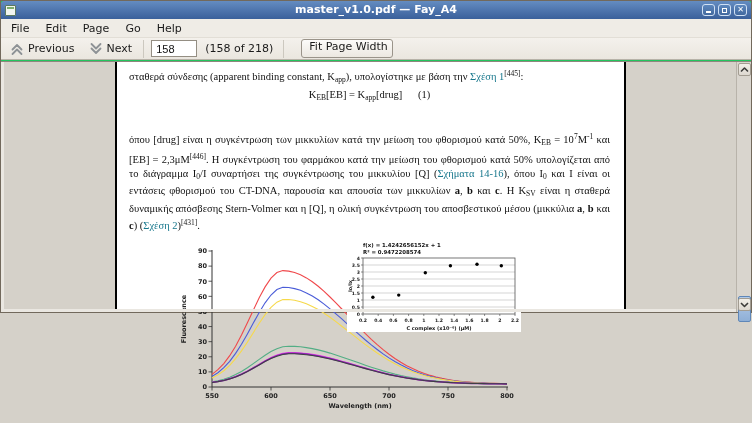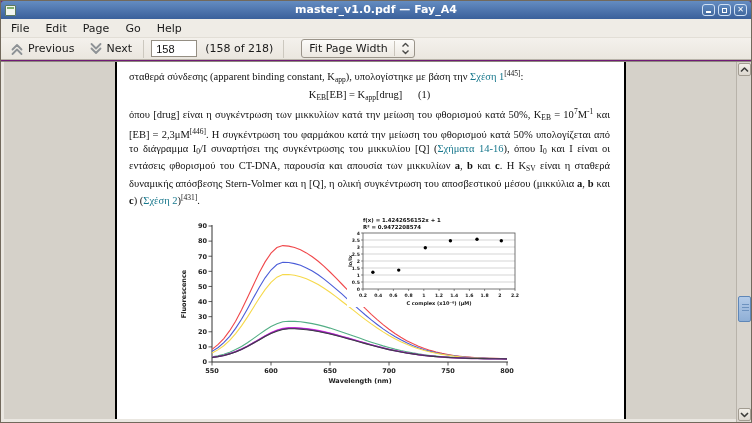--- a/index.html
+++ b/index.html
@@ -1,19 +1,19 @@
 <!DOCTYPE html>
 <html><head>
 <meta charset="utf-8">
 <style>
   * { margin:0; padding:0; box-sizing:border-box; }
   html,body { width:752px; height:423px; }
   body { font-family:"DejaVu Sans", sans-serif; background:#d5d1c9; overflow:hidden; }
 
-  .window { width:752px; height:423px; position:relative; border:1px solid #72695c; background:#701a75; }
+  .window { width:752px; height:313px; position:relative; border:1px solid #72695c; background:#22c55e; }
 
   
   .titlebar { height:18px; background:linear-gradient(#648cc1,#3a609b); display:flex; align-items:center;
               position:relative; border-radius:3px 3px 0 0; }
   .app-icon { width:11px; height:11px; margin-left:4px; background:#f2f5f0; border:1px solid #5d7a5e; border-radius:1px; position:relative; }
   .app-icon::after { content:""; position:absolute; left:1px; top:1px; width:7px; height:2px; background:#7fae6d; }
   .title-text { position:absolute; left:0; right:0; text-align:center; color:#fff; font-weight:bold; font-size:11px; line-height:18px; }
   .win-btns { margin-left:auto; display:flex; gap:3px; margin-right:4px; z-index:2; }
   .win-btn { width:13px; height:12px; border:1px solid #cfe0f4; border-radius:3px; background:linear-gradient(#5d87bd,#42699f);
              color:#fff; font-size:8px; line-height:10px; text-align:center; position:relative; }
@@ -27,34 +27,34 @@
 
   
   .toolbar { height:22px; background:linear-gradient(#f4f1ec,#eae6df); display:flex; align-items:center; padding-left:5px;
              border-bottom:1px solid #b7b2a8; }
   .tool-btn { display:flex; align-items:center; gap:4px; padding:1px 4px; font-size:11px; color:#1a1a1a;justify-content:space-between; }
   .tb-sep { width:1px; height:18px; background:#ccc8bf; margin:0 7px; }
   .page-input { width:46px; height:17px; font-size:11px; font-family:Liberation Sans, sans-serif; padding:0 4px;
                 border:1px solid #948e83; border-radius:0; background:#fff; color:#111; }
   .page-count { font-size:11px; margin-left:8px; color:#1a1a1a; }
   .combo { display:flex; align-items:center; height:19px; margin-left:10px; padding:0 4px 0 7px; gap:6px;
-           background:linear-gradient(#fcfbf9,#ece8e1); border:1px solid #9a948a; border-radius:3px; font-size:11px; color:#1a1a1a; }
+           background:linear-gradient(#fcfbf9,#ece8e1); border:1px solid #9a948a; border-radius:3px; font-size:11px; color:#1a1a1a;flex-direction:column; }
   .combo-div { width:1px; height:15px; background:#c9c4bb; }
 
   
   .content { position:absolute; top:60px; left:0; right:0; bottom:0; background:#d5d1c9; border-top:1px solid #8d887e; }
   .content .frame-left { position:absolute; left:0; top:0; bottom:0; width:3px; background:#eae7e1; }
   .content .frame-bottom { position:absolute; left:0; right:15px; bottom:0; height:3px; background:#eae7e1; }
 
   .page { position:absolute; left:114px; top:0; width:511px; height:100%; background:#fff;
           border-left:2px solid #000; border-right:2px solid #000;
           padding:4px 14px 0 12px; font-family:"Liberation Serif","DejaVu Serif",serif; font-size:10.5px; color:#111; }
   .line1 { line-height:15px; }
   .eq { text-align:center; line-height:15px; white-space:pre-wrap; }
-  .para { margin-top:0; text-align:justify; line-height:14.5px; }
+  .para { margin-top:25px; text-align:justify; line-height:14.5px; }
   .eq2 { margin-top:4px; }
   .sub { font-size:7.5px; vertical-align:-2px; }
   .sup { font-size:7.5px; vertical-align:3.5px; }
   .link { color:#17778c; }
   .b { font-weight:bold; }
 
   
   .chart-wrap { margin-top:6px; margin-left:50px; width:342px; }
   .chart-wrap svg { display:block; font-family:"DejaVu Sans",sans-serif; }
   text.tick  { font-size:6.5px; font-weight:bold; fill:#222; }

